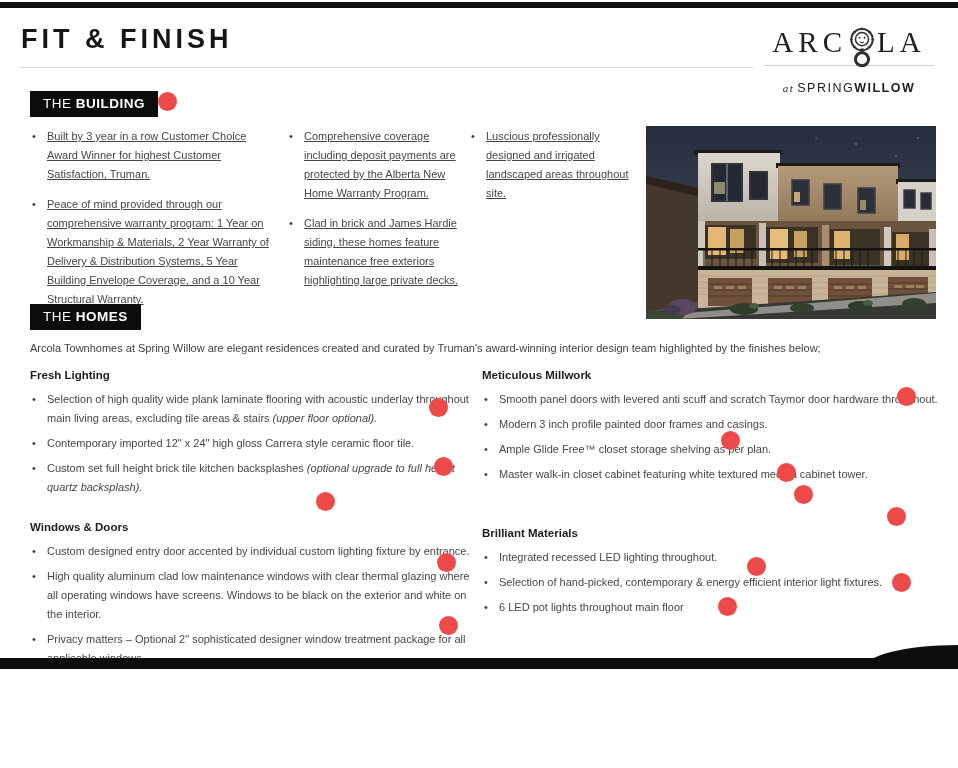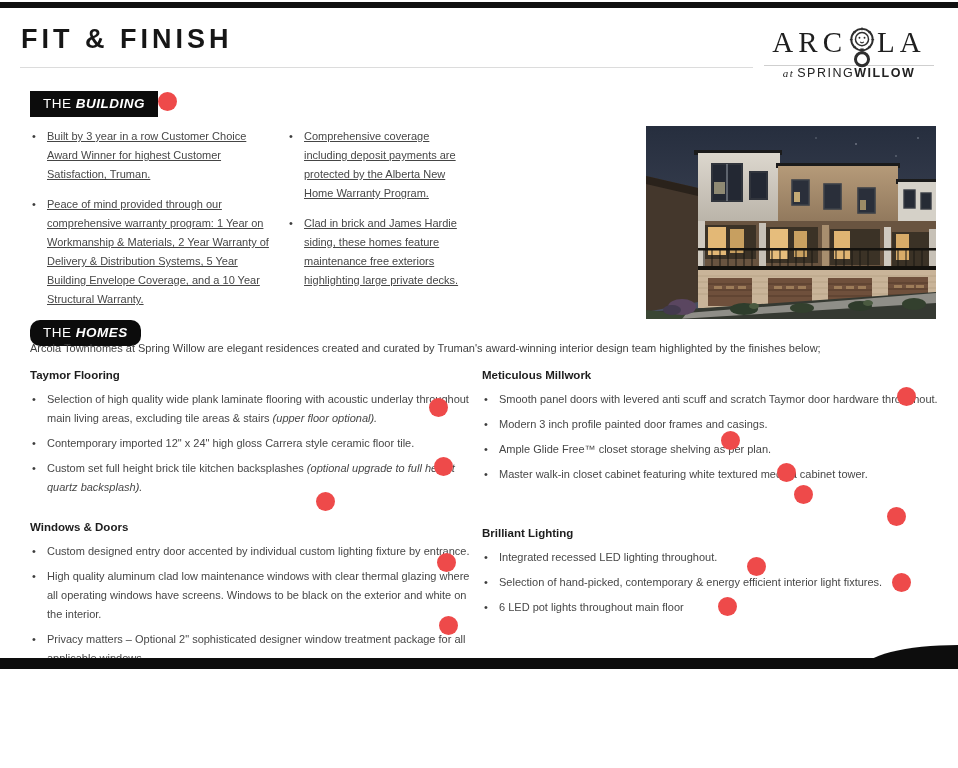--- a/index.html
+++ b/index.html
@@ -13,31 +13,31 @@
     position:absolute; left:21px; top:24px; font-size:27px; font-weight:700;
     letter-spacing:4px; color:#161616;
   }
   .title-rule { position:absolute; left:20px; top:67px; width:733px; height:1px; background:#dcdcdc; }
 
   
   .arcola { position:absolute; right:24px; top:26px; width:170px; text-align:center; color:#1f1f1f; }
   .arcola-word { font-family:"Liberation Serif", serif; font-size:29px; letter-spacing:5px;
     display:flex; align-items:flex-start; justify-content:center; }
   .arcola-word .lion { display:inline-block; margin:0 1px -14px 1px; }
-  .arcola-rule { margin-top:2px; border-top:1px solid #cfcfcf; padding-top:0; }
+  .arcola-rule { margin-top:2px; border-top:1px solid #cfcfcf; padding-top:15px; }
   .arcola-sub { font-size:12.5px; letter-spacing:1.5px; color:#222; }
   .arcola-sub .at { font-family:"Liberation Serif", serif; font-style:italic; font-size:11px; margin-right:3px; }
   .arcola-sub .willow { font-weight:700; }
 
   
   .badge { position:absolute; background:#0c0c0c; color:#fff; padding:5px 13px 6px 13px;
     font-size:13.5px; letter-spacing:.5px; white-space:nowrap; }
-  .badge .bold { font-weight:700;font-style:italic; }
+  .badge .bold { font-weight:700; }
   .badge-building { left:30px; top:91px; }
-  .badge-homes { left:30px; top:320px;border-radius:10px; }
+  .badge-homes { left:30px; top:304px; }
 
   
   ul.blist { list-style:none; }
   ul.blist li { position:relative; padding-left:17px; font-size:11px; line-height:19px; margin-bottom:6px; color:#474747; }
   ul.blist li::before { content:"•"; position:absolute; left:2px; top:0; color:#3c3c3c; }
   ul.blist li i { font-style:italic; }
   .building-col { position:absolute; top:127px;text-decoration:underline; }
   .building-col ul.blist li { margin-bottom:11px; }
   .col-1 { left:30px; width:248px; }
   .col-2 { left:287px; width:172px; }
@@ -125,20 +125,21 @@
       </ul>
   </div>
   <div class="building-col col-2">
     <ul class="blist">
         <li>Comprehensive coverage including deposit payments are protected by the Alberta New Home Warranty Program.</li>
         <li>Clad in brick and James Hardie siding, these homes feature maintenance free exteriors highlighting large private decks.</li>
       </ul>
   </div>
   <div class="building-col col-3">
     <ul class="blist">
+        <li>Luscious professionally designed and irrigated landscaped areas throughout site.</li>
       </ul>
   </div>
 
   <div class="photo">
     <svg width="290" height="193" viewBox="0 0 290 193">
       <defs>
         <linearGradient id="sky" x1="0" y1="0" x2="0" y2="1">
           <stop offset="0" stop-color="#262e3e"></stop>
             <stop offset="1" stop-color="#4a5062"></stop>
         </linearGradient>
@@ -289,21 +290,21 @@
   </div>
 
   <div class="badge badge-homes">
     <span>THE</span>
     <span class="bold">HOMES</span>
   </div>
 
   <div class="intro">Arcola Townhomes at Spring Willow are elegant residences created and curated by Truman's award-winning interior design team highlighted by the finishes below;</div>
 
   <div class="feature-section sec-flooring">
-    <div class="feature-heading">Taymor Flooring</div>
+    <div class="feature-heading">Fresh Lighting</div>
     <ul class="blist">
         <li>Selection of high quality wide plank laminate flooring with acoustic underlay throughout main living areas, excluding tile areas &amp; stairs<i> (upper floor optional).</i></li>
         <li>Contemporary imported 12" x 24" high gloss Carrera style ceramic floor tile.</li>
         <li>Custom set full height brick tile kitchen backsplashes<i> (optional upgrade to full height quartz backsplash).</i></li>
       </ul>
   </div>
 
   <div class="feature-section sec-windows">
     <div class="feature-heading">Windows &amp; Doors</div>
     <ul class="blist">
@@ -317,21 +318,21 @@
     <div class="feature-heading">Meticulous Millwork</div>
     <ul class="blist">
         <li>Smooth panel doors with levered anti scuff and scratch Taymor door hardware throughout.</li>
         <li>Modern 3 inch profile painted door frames and casings.</li>
         <li>Ample Glide Free™ closet storage shelving as per plan.</li>
         <li>Master walk-in closet cabinet featuring white textured medina cabinet tower.</li>
       </ul>
   </div>
 
   <div class="feature-section sec-lighting">
-    <div class="feature-heading">Brilliant Lighting</div>
+    <div class="feature-heading">Brilliant Materials</div>
     <ul class="blist">
         <li>Integrated recessed LED lighting throughout.</li>
         <li>Selection of hand-picked, contemporary &amp; energy efficient interior light fixtures.</li>
         <li>6 LED pot lights throughout main floor</li>
       </ul>
   </div>
 
   <div>
       <div class="dot" style="left: 157.5px; top: 91.5px; background: rgb(238, 74, 74);"></div>
       <div class="dot" style="left: 428.5px; top: 397.5px; background: rgb(238, 74, 74);"></div>

